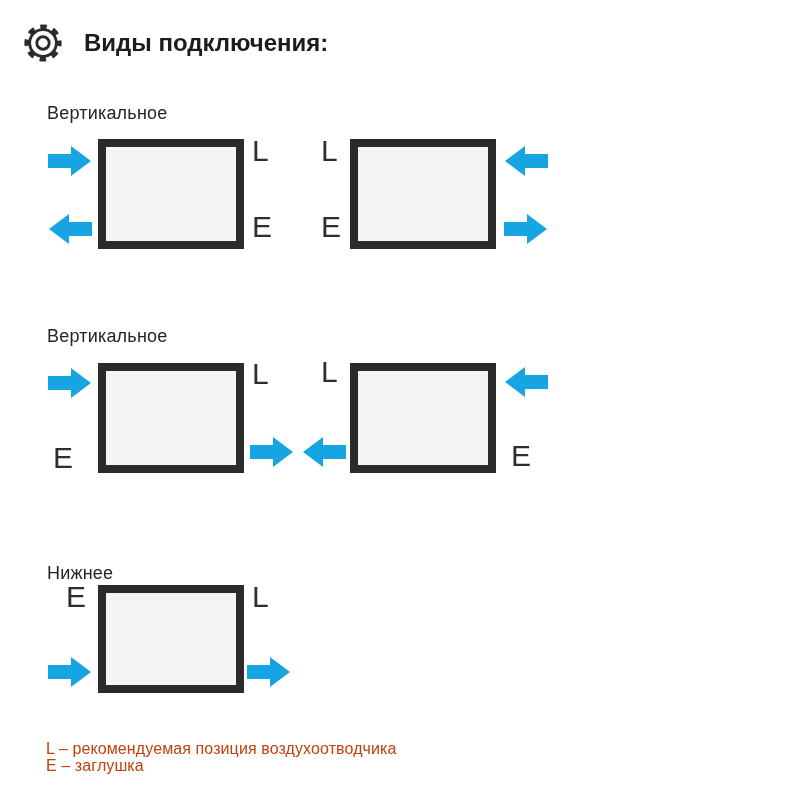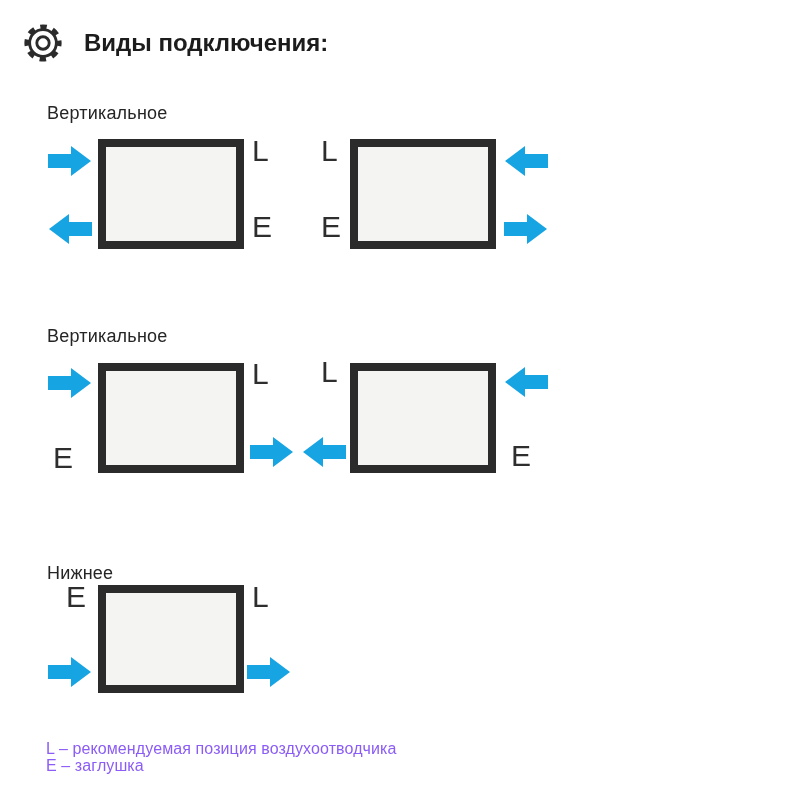--- a/index.html
+++ b/index.html
@@ -22,21 +22,21 @@
   }
   .box.short{height:108px;}
   .lbl{
     position:absolute;font-size:30px;font-weight:300;color:#2e2e2e;line-height:1;
   }
   .arrow{position:absolute;width:44px;height:32px;display:block;}
   .arrow polygon{fill:#17a4e3;}
   .arrow.dir-left{transform:scaleX(-1);}
   .legend-line{
     position:absolute;left:46px;font-size:16px;font-weight:400;
-    color:#8b5cf6;line-height:1;letter-spacing:0.1px;
+    color:#c2410c;line-height:1;letter-spacing:0.1px;
   }
 </style>
 </head>
 <body>
 
 <div class="canvas">
 
   <svg class="gear" viewBox="0 0 44 44">
     <circle cx="22" cy="22" r="16" fill="none" stroke="#2b2b2b" stroke-width="7" stroke-dasharray="6.4 6.17" stroke-dashoffset="3.2"></circle>
     <circle cx="22" cy="22" r="14" fill="#ffffff" stroke="#2b2b2b" stroke-width="3"></circle>

